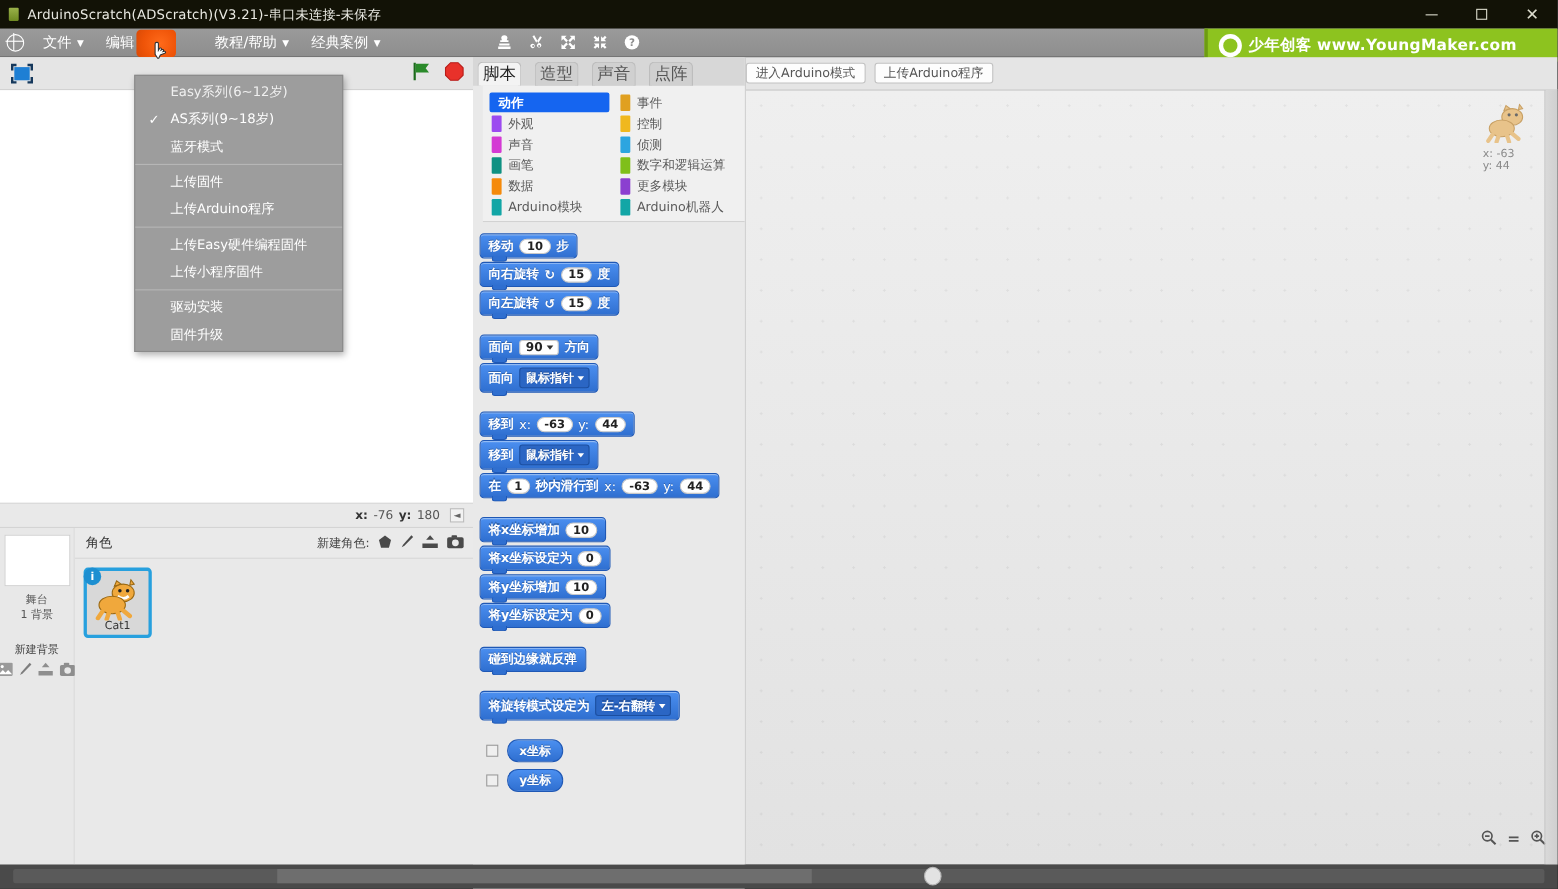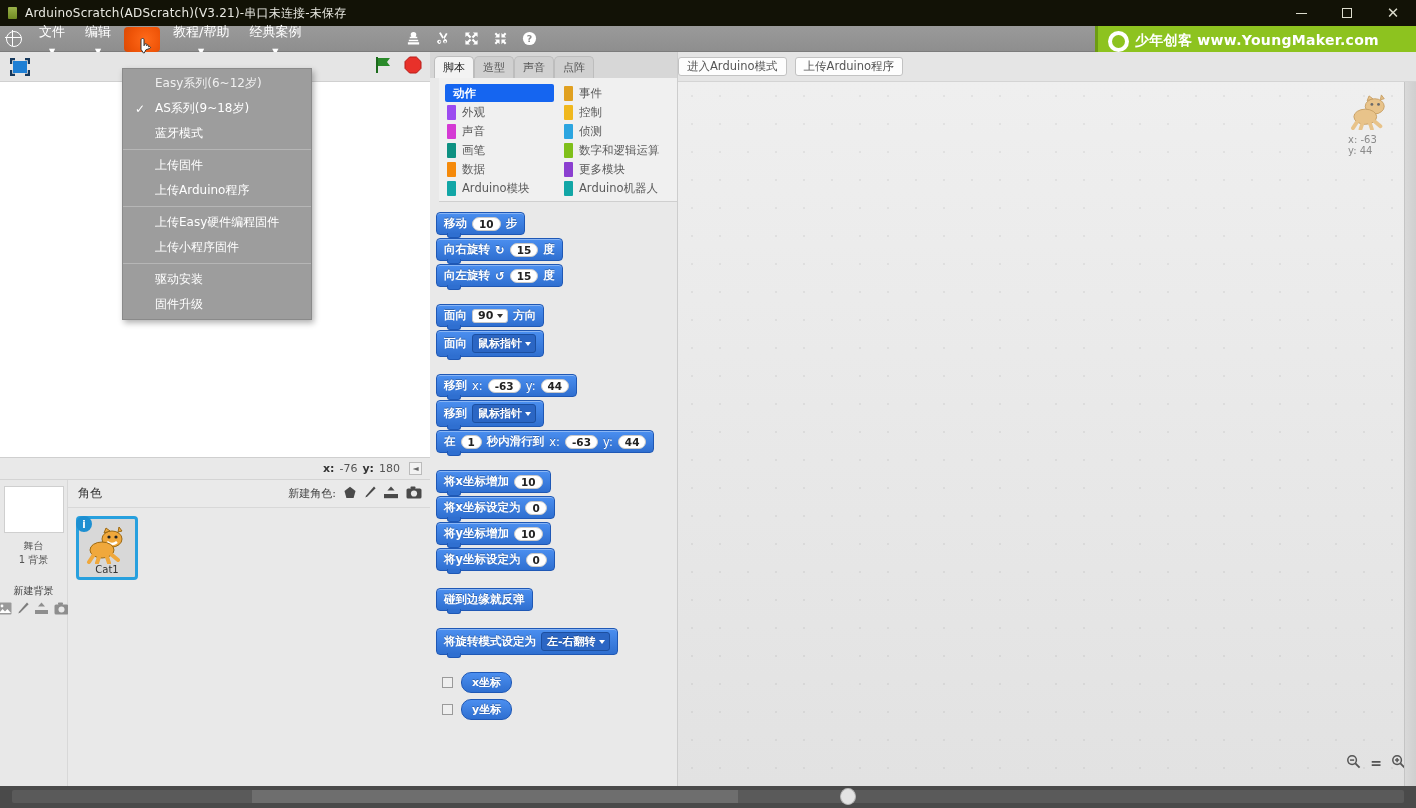--- a/index.html
+++ b/index.html
@@ -40,21 +40,21 @@
     display:flex; align-items:center; border-bottom:1px solid #7c7c7c;
   }
   .globe{
     width:16px; height:16px; margin:0 8px 0 6px; border-radius:50%;
     border:1.6px solid #ffffff; position:relative; flex:none;
   }
   .globe::before{ content:""; position:absolute; left:-1.6px; top:5px; width:16px; height:1.4px; background:#fff; }
   .globe::after{ content:""; position:absolute; left:5px; top:-1.6px; width:1.4px; height:16px; background:#fff;}
   .menu-item{
     color:#fff; font-size:13px; padding:3px 9px; margin-right:2px;
-    white-space:nowrap; cursor:default; display:flex; align-items:center; gap:5px;flex-direction:column;
+    white-space:nowrap; cursor:default; display:flex; align-items:center; gap:5px;
   }
   .menu-item .caret{ font-size:8px; transform:translateY(1px); }
   .menu-item.active{ }
   .cursor-blob{
     position:absolute; left:124px; top:27px; width:36px; height:25px;
     background:radial-gradient(circle at 60% 50%, #ff6a1a 0%, #ef5408 60%, #d94a06 100%);
     border-radius:4px;
   }
   .hand-cursor{
     position:absolute; left:139px; top:37px; width:16px; height:18px; z-index:30;
@@ -137,24 +137,24 @@
   }
   .sprite-name{ font-size:10px; color:#333; }
 
   
   .palette-col{
     position:absolute; left:430px; top:52px; width:248px; height:734px; background:#e9e9e9;
     border-right:1px solid #cdcdcd;
   }
   .tabs{ height:26px; display:flex; align-items:flex-end; padding-left:4px; background:#d7d7d7; }
   .tab{
-    height:22px; min-width:40px; padding:0 1px; margin-right:0;
+    height:22px; min-width:40px; padding:0 1px; margin-right:12px;
     background:#d0d0d0; border:1px solid #bdbdbd; border-bottom:none;
     border-radius:5px 5px 0 0; display:flex; align-items:center; justify-content:center;
-    font-size:11px; color:#555;
+    font-size:15px; color:#555;
   }
   .tab.active{ background:#f3f3f3; color:#222; }
   .cat-box{ background:#f0f0f0; padding:6px 6px 4px 6px; border-bottom:1px solid #cfcfcf;margin-left:9px; }
   .cat-grid{ display:grid; grid-template-columns:1fr 1fr; column-gap:8px; row-gap:1px; }
   .cat{
     display:flex; align-items:center; gap:6px; height:18px; padding-left:2px; border-radius:2px;
     font-size:11.5px; color:#5a5a5a;
   }
   .cat .sw{ width:9px; height:15px; border-radius:1px; flex:none; }
   .cat.selected{ background:#1565f0; color:#fff; font-weight:bold; padding-left:8px; }

